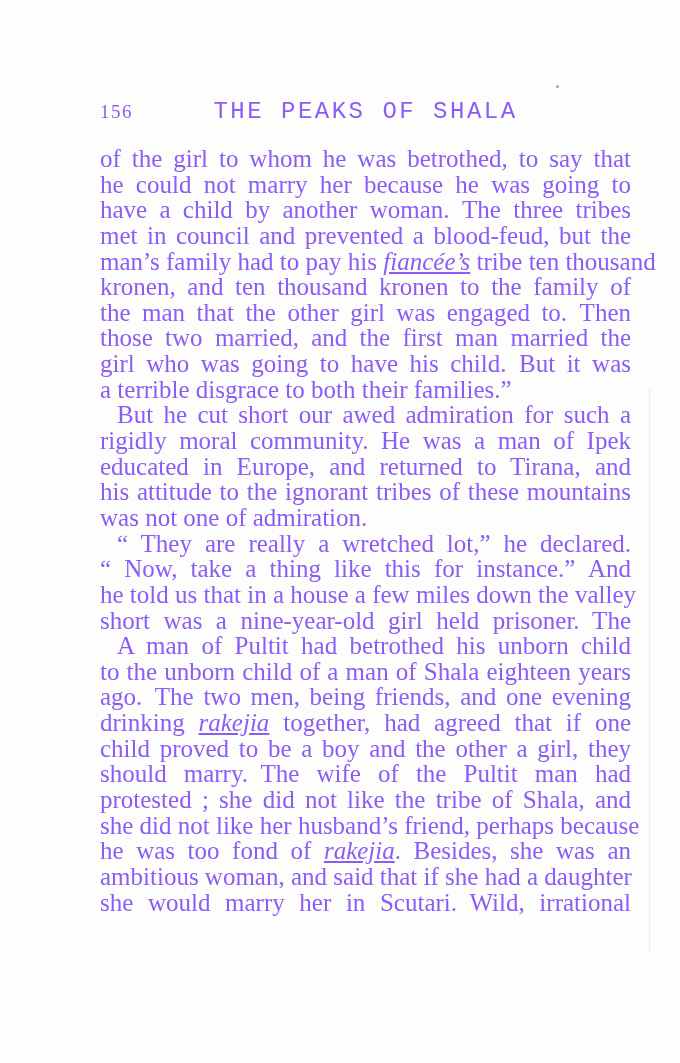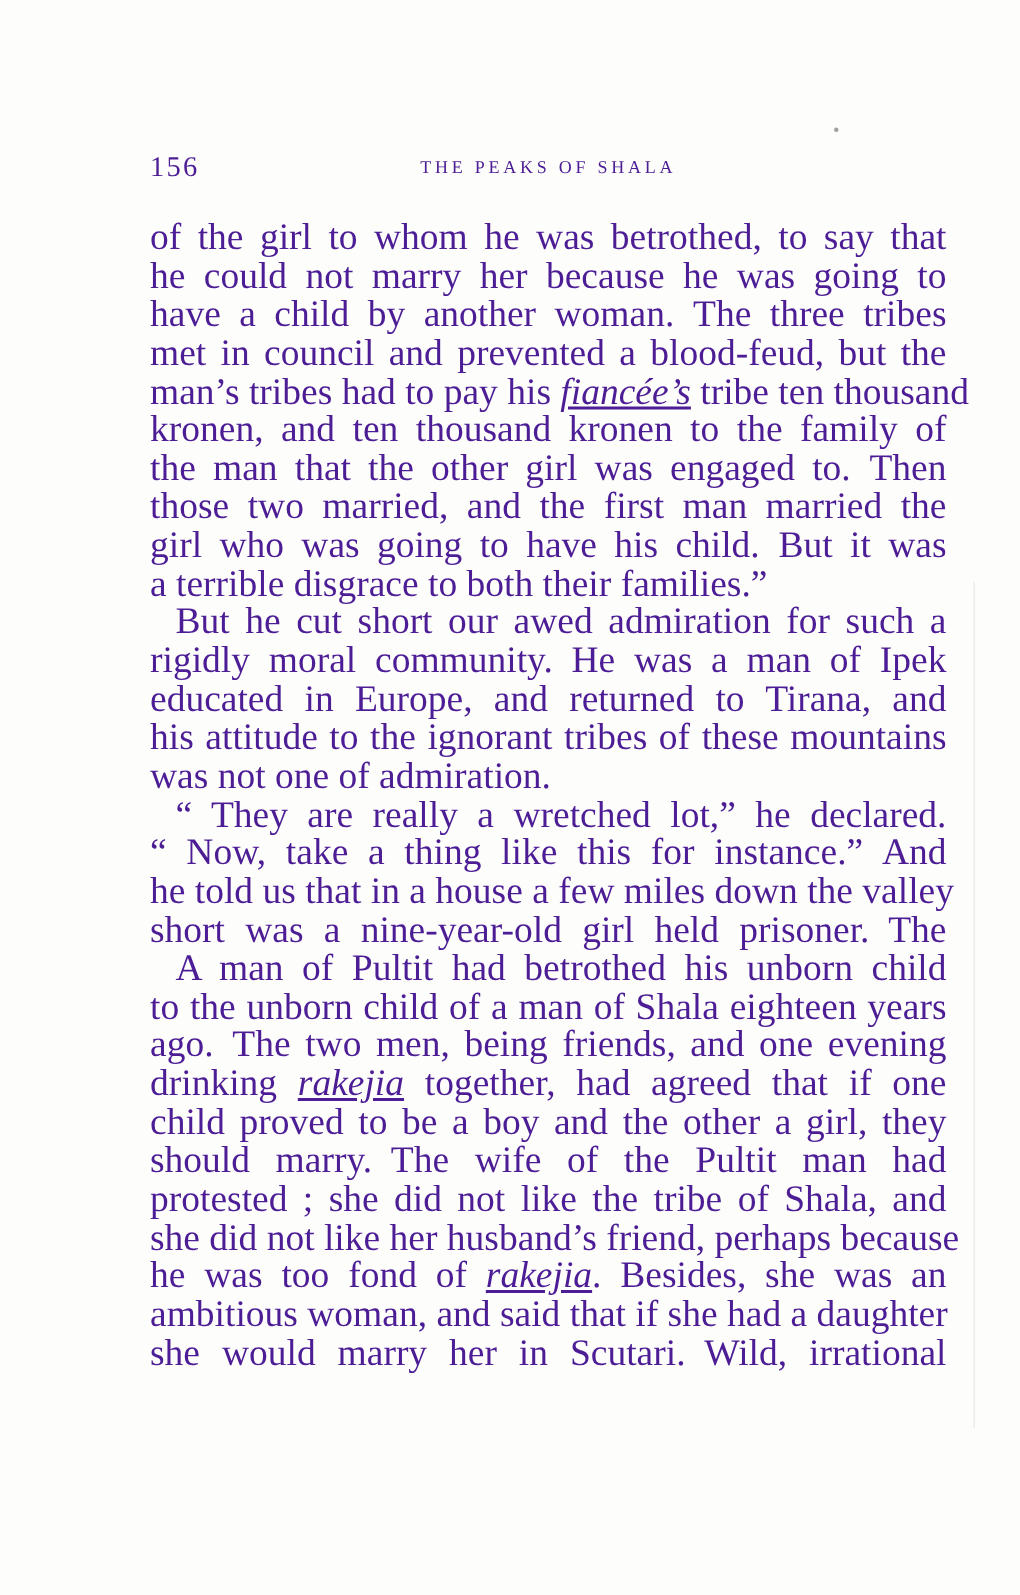--- a/index.html
+++ b/index.html
@@ -7,21 +7,21 @@
     padding: 0;
     background: #fdfdfc;
   }
   .page {
     position: relative;
     width: 680px;
     height: 1063px;
     background: #fdfdfc;
     overflow: hidden;
     font-family: "Liberation Serif", "DejaVu Serif", serif;
-    color: #4c1d95;
+    color: #8b5cf6;
   }
   .textcol {
     position: absolute;
     left: 100px;
     top: 98px;
     width: 531px;
   }
   .runhead {
     position: relative;
     height: 27px;
@@ -31,23 +31,24 @@
   .pagenum {
     position: absolute;
     left: 0;
     top: 0;
     font-size: 19px;
     letter-spacing: 1.5px;
   }
   .runtitle {
     display: block;
     text-align: center;
-    font-size: 12px;
+    font-size: 24px;
     letter-spacing: 2.5px;
     white-space: nowrap;
+    font-family: Liberation Mono, monospace;
   }
   .bodytext {
     font-size: 25px;
   }
   .line {
     height: 25.65px;
     line-height: 25.65px;
     text-align: justify;
     text-align-last: justify;
     white-space: nowrap; 
@@ -93,21 +94,21 @@
       <span class="pagenum">156</span>
       <span class="runtitle">THE PEAKS OF SHALA</span>
     </div>
 
     <div class="bodytext">
 
     <div class="line"><span>of the girl to whom he was betrothed, to say that</span></div>
         <div class="line"><span>he could not marry her because he was going to</span></div>
         <div class="line"><span>have a child by another woman. The three tribes</span></div>
         <div class="line"><span>met in council and prevented a blood-feud, but the</span></div>
-        <div class="line"><span>man’s tribes had to pay his </span><i>fiancée’s</i><span> tribe ten thousand</span></div>
+        <div class="line"><span>man’s family had to pay his </span><i>fiancée’s</i><span> tribe ten thousand</span></div>
         <div class="line"><span>kronen, and ten thousand kronen to the family of</span></div>
         <div class="line"><span>the man that the other girl was engaged to. Then</span></div>
         <div class="line"><span>those two married, and the first man married the</span></div>
         <div class="line"><span>girl who was going to have his child. But it was</span></div>
         <div class="line end"><span>a terrible disgrace to both their families.”</span></div>
         <div class="line indent"><span>But he cut short our awed admiration for such a</span></div>
         <div class="line"><span>rigidly moral community. He was a man of Ipek</span></div>
         <div class="line"><span>educated in Europe, and returned to Tirana, and</span></div>
         <div class="line"><span>his attitude to the ignorant tribes of these mountains</span></div>
         <div class="line end"><span>was not one of admiration.</span></div>

